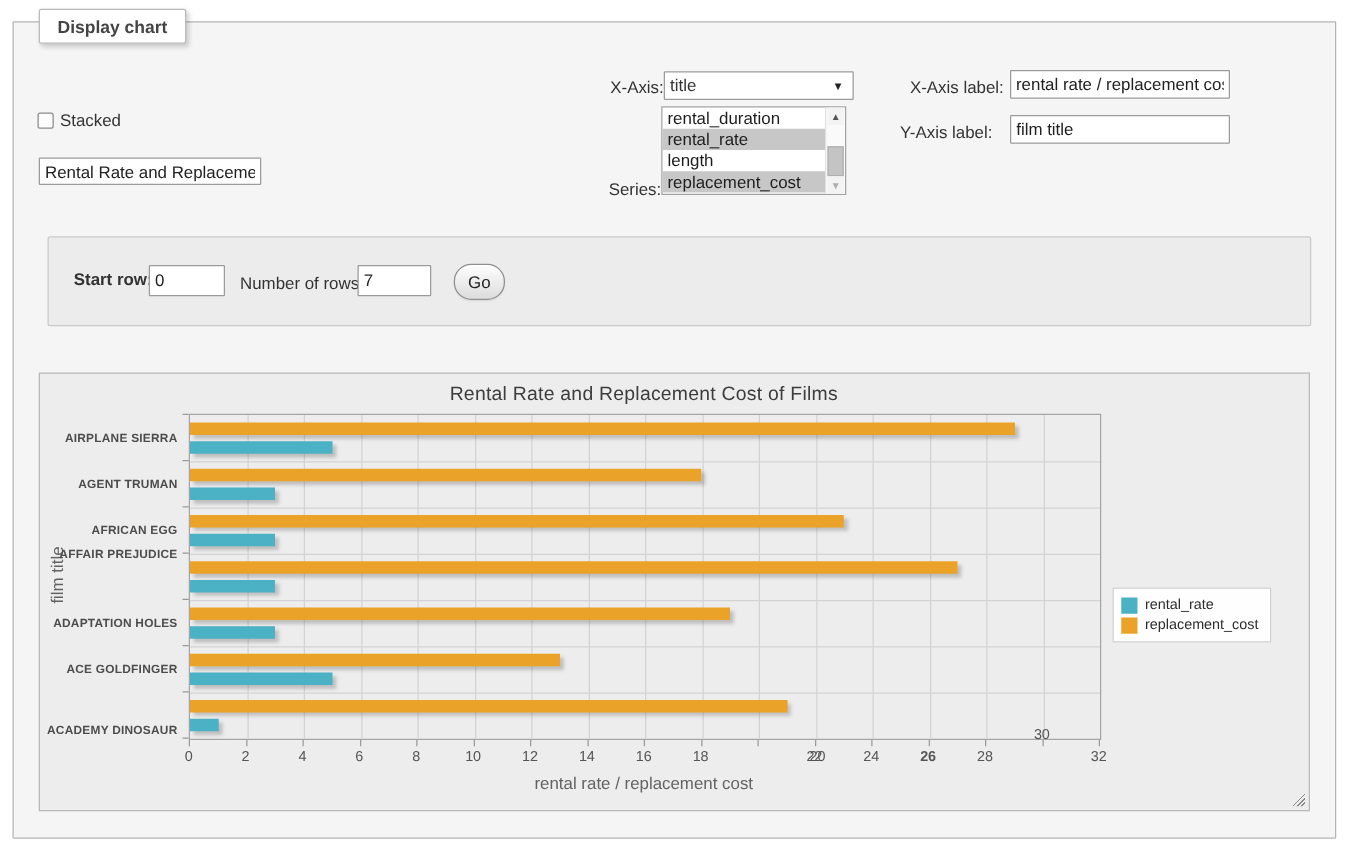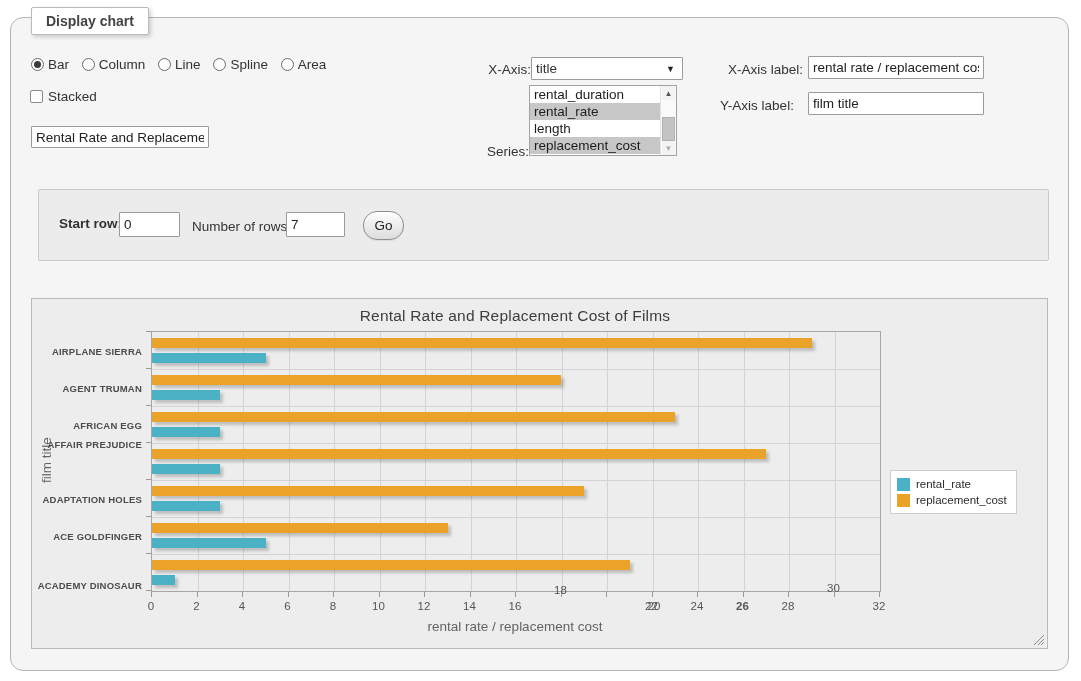--- a/index.html
+++ b/index.html
@@ -3,21 +3,21 @@
 <meta charset="utf-8">
 <style>
   html,body{margin:0;padding:0;}
   body{
     width:1081px;height:681px;position:relative;background:#fff;
     font-family:"Liberation Sans", sans-serif;font-size:13.5px;color:#333;
     -webkit-font-smoothing:antialiased;
   }
   .fieldset{
     position:absolute;left:10px;top:17px;width:1059px;height:654px;
-    background:#f5f5f5;border:1px solid #b4b4b4;border-radius:13px;box-sizing:border-box;
+    background:#f5f5f5;border:1px solid #b4b4b4;border-radius:1px;box-sizing:border-box;
   }
   .legendbox{
     position:absolute;left:20px;top:-11px;background:#fff;border:1px solid #bbb;
     padding:5px 14px;font-weight:bold;font-size:14px;color:#444;border-radius:2px;
     box-shadow:2px 2px 4px rgba(0,0,0,0.18);
   }
   
   .ritem{display:inline-flex;align-items:center;margin-right:9px;cursor:default;}
   .radio{width:13px;height:13px;border:1px solid #6b6b6b;border-radius:50%;background:#fdfdfd;
     display:inline-block;position:relative;margin-right:4px;box-sizing:border-box;}
@@ -91,42 +91,20 @@
       linear-gradient(135deg, transparent 0 66%, #8a8a8a 66% 72%, transparent 72%),
       linear-gradient(135deg, transparent 0 83%, #8a8a8a 83% 89%, transparent 89%);
   }
 </style>
 </head>
 <body>
 
 <div class="fieldset">
   <div class="legendbox">Display chart</div>
 
-  <div style="position:absolute;left:20px;top:39px;">
-    <span class="ritem">
-        <span class="radio on"></span>
-        <span>Bar</span>
-      </span>
-    <span class="ritem">
-        <span class="radio"></span>
-        <span>Column</span>
-      </span>
-    <span class="ritem">
-        <span class="radio"></span>
-        <span>Line</span>
-      </span>
-    <span class="ritem">
-        <span class="radio"></span>
-        <span>Spline</span>
-      </span>
-    <span class="ritem">
-        <span class="radio"></span>
-        <span>Area</span>
-      </span>
-  </div>
 
   <div style="position:absolute;left:19px;top:71px;display:flex;align-items:center;">
     <span class="checkbox"></span>
     <span>Stacked</span>
   </div>
 
   <input class="tinput" style="left: 20px; top: 108px; width: 178px; height: 22px;" value="Rental Rate and Replacement Cost of Films">
 
   <div class="flabel" style="left:458px;top:44px;width:62px;text-align:right;">X-Axis:</div>
   <div class="select" style="left:520px;top:39px;width:152px;height:23px;">
@@ -238,21 +216,21 @@
       <div class="xtick" style="left: 301px; top: 301px;">8</div>
       <div class="tickm-b" style="left: 346.5px; top: 293px;"></div>
       <div class="xtick" style="left: 346.5px; top: 301px;">10</div>
       <div class="tickm-b" style="left: 392px; top: 293px;"></div>
       <div class="xtick" style="left: 392px; top: 301px;">12</div>
       <div class="tickm-b" style="left: 437.5px; top: 293px;"></div>
       <div class="xtick" style="left: 437.5px; top: 301px;">14</div>
       <div class="tickm-b" style="left: 483px; top: 293px;"></div>
       <div class="xtick" style="left: 483px; top: 301px;">16</div>
       <div class="tickm-b" style="left: 528.5px; top: 293px;"></div>
-      <div class="xtick" style="left: 528.5px; top: 285px;">18</div>
+      <div class="xtick" style="left: 528.5px; top: 301px;">18</div>
       <div class="tickm-b" style="left: 574px; top: 293px;"></div>
       <div class="xtick" style="left: 574px; top: 301px; margin-left: 48px;">20</div>
       <div class="tickm-b" style="left: 619.5px; top: 293px;"></div>
       <div class="xtick" style="left: 619.5px; top: 301px;">22</div>
       <div class="tickm-b" style="left: 665px; top: 293px;"></div>
       <div class="xtick" style="left: 665px; top: 301px;">24</div>
       <div class="tickm-b" style="left: 710.5px; top: 293px;"></div>
       <div class="xtick" style="left: 710.5px; top: 301px; font-weight: bold;">26</div>
       <div class="tickm-b" style="left: 756px; top: 293px;"></div>
       <div class="xtick" style="left: 756px; top: 301px;">28</div>

